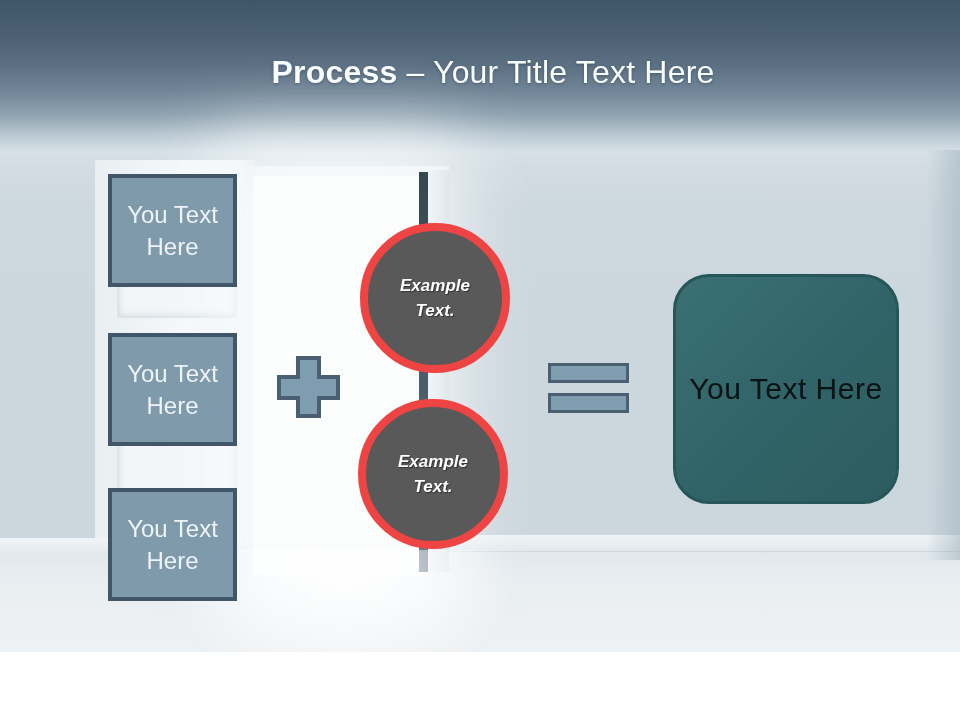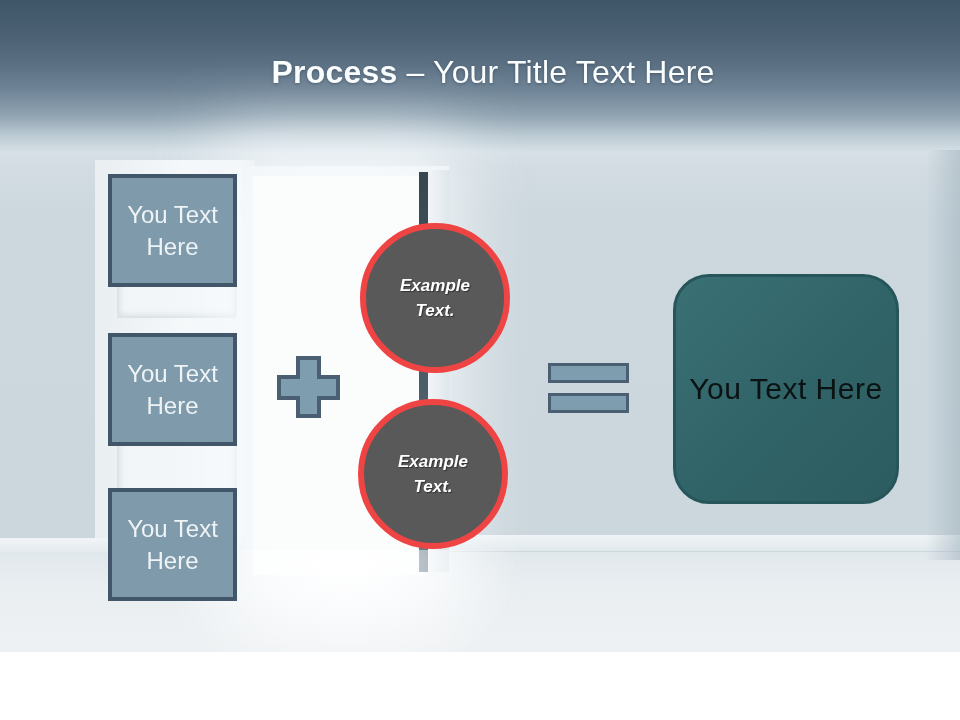--- a/index.html
+++ b/index.html
@@ -98,21 +98,21 @@
   .plus-wrap { position: absolute; left: 277px; top: 356px; width: 63px; height: 62px; }
   .equals-wrap { position: absolute; left: 548px; top: 363px; width: 81px; height: 50px; }
   .equals-bar {
     width: 81px; height: 20px; background: #7e9eb0; border: 3px solid #4a6072;
   }
   .equals-bar + .equals-bar { margin-top: 10px; }
 
   
   .ex-circle {
     position: absolute; width: 150px; height: 150px; border-radius: 50%;
-    background: #595959; border: 6px solid #ef4444;
+    background: #595959; border: 8px solid #ef4444;
     display: flex; align-items: center; justify-content: center; text-align: center;
   }
   .ex-circle.c1 { left: 360px; top: 223px; }
   .ex-circle.c2 { left: 358px; top: 399px; }
   .ex-circle .circle-label {
     width: 104px; color: #ffffff; font-size: 17px; font-weight: bold; font-style: italic;
     line-height: 1.5; text-shadow: 1px 1px 1px rgba(0,0,0,0.45);
   }
 
   

